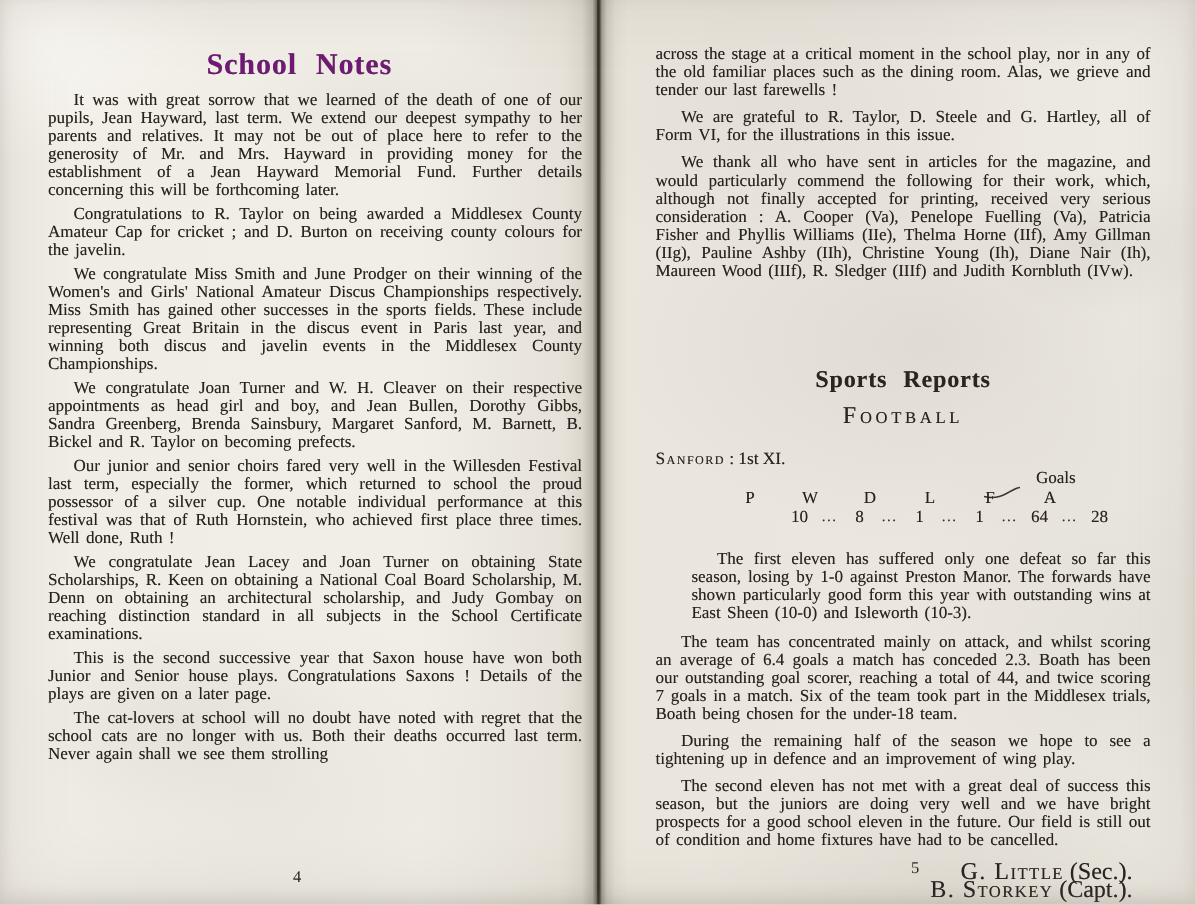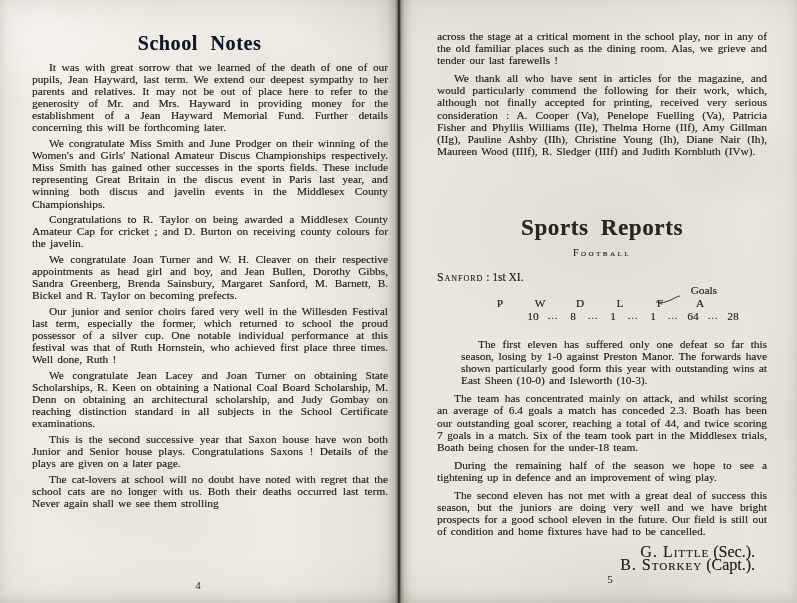--- a/index.html
+++ b/index.html
@@ -38,36 +38,36 @@
       radial-gradient(ellipse 160px 90px at 120px 480px, rgba(160,152,140,.09), rgba(160,152,140,0) 70%),
       radial-gradient(ellipse 120px 70px at 730px 160px, rgba(150,143,131,.12), rgba(150,143,131,0) 70%);
   }
   .vignette{position:absolute;inset:0;z-index:5;pointer-events:none;
     box-shadow:inset 0 0 46px rgba(112,102,86,.17), inset 0 -4px 10px rgba(112,102,86,.18);}
   .content{position:absolute;z-index:3;}
 
   
   .page-title{
     position:absolute;left:0;right:0;text-align:center;
-    font-size:20px;font-weight:bold;letter-spacing:.6px;word-spacing:7px;color:#0f172a;
+    font-size:20px;font-weight:bold;letter-spacing:.6px;word-spacing:7px;color:#701a75;
     text-shadow:.2px .2px .4px rgba(45,38,30,.55);
   }
   .body-col p{
     margin:0 0 3.5px 0;font-size:11.3px;line-height:12.1px;
     text-align:justify;text-indent:17px;word-spacing:1.4px;
     text-shadow:.15px .15px .3px rgba(45,38,30,.5);
   }
   .col-right-flow p{line-height:12.1px;margin-bottom:6px;}
   p.no-indent{text-indent:0;}
   .section-title{
-    text-align:center;font-size:23px;font-weight:bold;letter-spacing:.6px;word-spacing:6px;
+    text-align:center;font-size:16px;font-weight:bold;letter-spacing:.6px;word-spacing:6px;
     margin:58px 0 0 0;color:#2a251f;text-shadow:.2px .2px .4px rgba(45,38,30,.55);
   }
   .subsection{
-    text-align:center;font-variant:small-caps;font-size:10px;letter-spacing:2.5px;
+    text-align:center;font-variant:small-caps;font-size:16px;letter-spacing:2.5px;
     margin:6px 0 0 0;text-shadow:.15px .15px .3px rgba(45,38,30,.5);
   }
   .results-line{margin:13px 0 0 0;font-size:11.5px;text-shadow:.15px .15px .3px rgba(45,38,30,.5);}
   .sc{font-variant:small-caps;letter-spacing:1px;}
 
   
   .results-table{position:relative;margin:3px 0 0 52px;width:222px;height:42px;
     font-size:11.3px;text-shadow:.15px .15px .3px rgba(45,38,30,.5);}
   .goals-label{position:absolute;left:160px;top:-2px;width:68px;text-align:right;}
   .goals-brace{position:absolute;left:166px;top:9px;}
@@ -89,36 +89,37 @@
 <div class="page page-right"></div>
 
 <div class="gutter"></div>
 <div class="texture"></div>
 
 <div class="content" style="left:0;top:0;width:399px;height:603px;">
   <h1 class="page-title" style="top:32px;margin:0;">School Notes</h1>
 
   <div class="body-col" style="position:absolute;left:32px;top:61px;width:356px;">
     <p>It was with great sorrow that we learned of the death of one of our pupils, Jean Hayward, last term.  We extend our deepest sympathy to her parents and relatives.  It may not be out of place here to refer to the generosity of Mr. and Mrs. Hayward in providing money for the establishment of a Jean Hayward Memorial Fund.  Further details concerning this will be forthcoming later.</p>
+    <p>Congratulations to R. Taylor on being awarded a Middlesex County Amateur Cap for cricket ; and D. Burton on receiving county colours for the javelin.</p>
     <p>We congratulate Miss Smith and June Prodger on their winning of the Women's and Girls' National Amateur Discus Championships respectively.  Miss Smith has gained other successes in the sports fields.  These include representing Great Britain in the discus event in Paris last year, and winning both discus and javelin events in the Middlesex County Championships.</p>
-    <p>Congratulations to R. Taylor on being awarded a Middlesex County Amateur Cap for cricket ; and D. Burton on receiving county colours for the javelin.</p>
     <p>We congratulate Joan Turner and W. H. Cleaver on their respective appointments as head girl and boy, and Jean Bullen, Dorothy Gibbs, Sandra Greenberg, Brenda Sainsbury, Margaret Sanford, M. Barnett, B. Bickel and R. Taylor on becoming prefects.</p>
     <p>Our junior and senior choirs fared very well in the Willesden Festival last term, especially the former, which returned to school the proud possessor of a silver cup.  One notable individual performance at this festival was that of Ruth Hornstein, who achieved first place three times.  Well done, Ruth !</p>
     <p>We congratulate Jean Lacey and Joan Turner on obtaining State Scholarships, R. Keen on obtaining a National Coal Board Scholarship, M. Denn on obtaining an architectural scholarship, and Judy Gombay on reaching distinction standard in all subjects in the School Certificate examinations.</p>
     <p>This is the second successive year that Saxon house have won both Junior and Senior house plays.  Congratulations Saxons !  Details of the plays are given on a later page.</p>
     <p>The cat-lovers at school will no doubt have noted with regret that the school cats are no longer with us.  Both their deaths occurred last term.  Never again shall we see them strolling</p>
   </div>
 
   <div class="page-number" style="left:188px;top:579px;width:20px;text-align:center;">4</div>
 </div>
 
 <div class="content" style="left:399px;top:0;width:398px;height:603px;text-decoration:underline;">
 
   <div class="body-col col-right-flow" style="position:absolute;left:38px;top:30px;width:330px;">
     <p class="no-indent">across the stage at a critical moment in the school play, nor in any of the old familiar places such as the dining room.  Alas, we grieve and tender our last farewells !</p>
+    <p>We are grateful to R. Taylor, D. Steele and G. Hartley, all of Form VI, for the illustrations in this issue.</p>
     <p>We thank all who have sent in articles for the magazine, and would particularly commend the following for their work, which, although not finally accepted for printing, received very serious consideration :  A. Cooper (Va), Penelope Fuelling (Va), Patricia Fisher and Phyllis Williams (IIe), Thelma Horne (IIf), Amy Gillman (IIg), Pauline Ashby (IIh), Christine Young (Ih), Diane Nair (Ih), Maureen Wood (IIIf), R. Sledger (IIIf) and Judith Kornbluth (IVw).</p>
 
     <h2 class="section-title">Sports Reports</h2>
 
     <div class="subsection">Football</div>
 
     <div class="results-line">
       <span class="sc">Sanford</span><span> :  1st XI.</span>
     </div>
 

